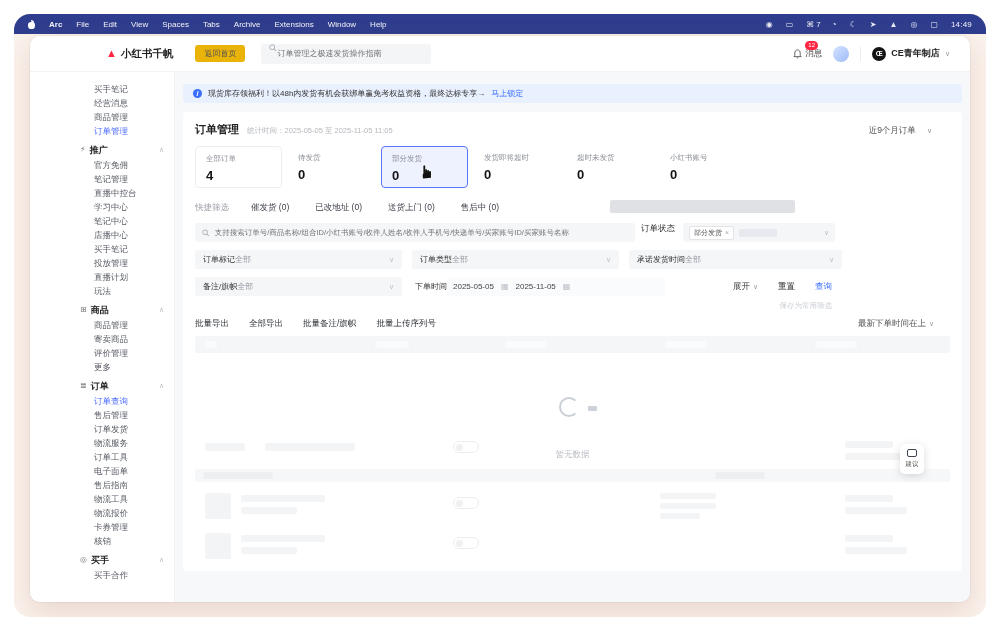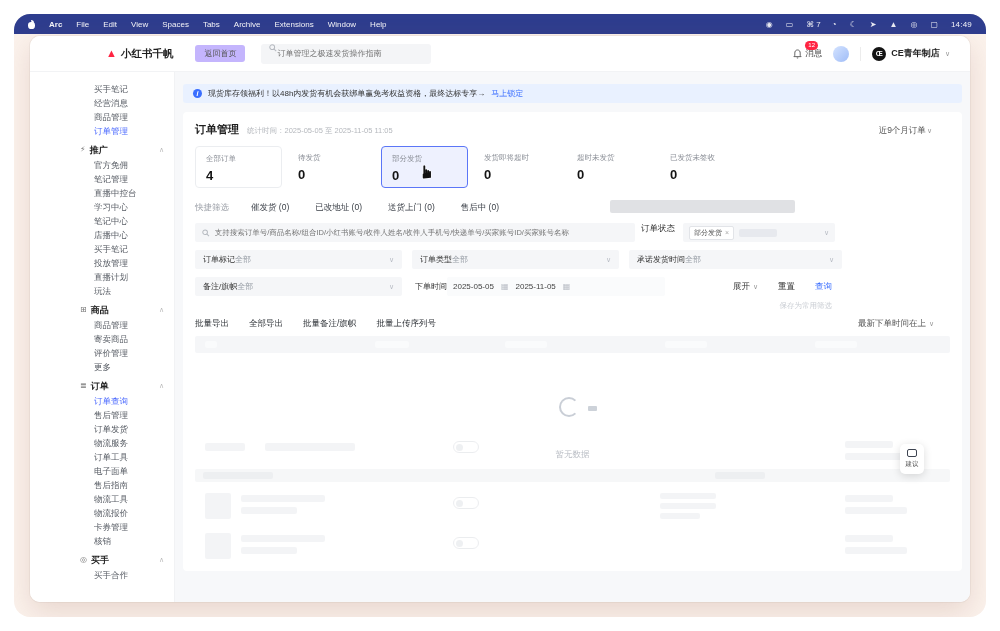--- a/index.html
+++ b/index.html
@@ -19,21 +19,21 @@
   .status-icon{display:flex;align-items:center;gap:2px;opacity:.95}
   .menu-time{font-size:8px;letter-spacing:.2px}
 
   
   .window{position:absolute;left:16px;top:22px;width:940px;height:566px;background:#fff;border-radius:10px;box-shadow:0 10px 28px rgba(150,90,70,.18),0 0 0 1px rgba(0,0,0,.04);overflow:hidden}
 
   .app-header{position:absolute;top:0;left:0;right:0;height:36px;display:flex;align-items:center;padding:0 20px 0 76px;border-bottom:1px solid #f2f3f5;background:#fff;z-index:4}
   .logo{display:flex;align-items:center;gap:4px}
   .logo-mark{color:#ff2442;font-size:11px;line-height:1}
   .logo-text{font-weight:bold;font-size:10.5px;color:#1f1f1f;white-space:nowrap}
-  .back-btn{margin-left:22px;background:#c4b5fd;border-radius:3px;font-size:8px;color:#555;padding:3px 9px;white-space:nowrap;cursor:pointer}
+  .back-btn{margin-left:22px;background:#eab308;border-radius:3px;font-size:8px;color:#555;padding:3px 9px;white-space:nowrap;cursor:pointer}
   .hsearch{margin-left:16px;width:170px;height:20px;background:#f4f5f7;border-radius:3px;display:flex;padding:0 8px;}
   .hsearch input{border:none;background:transparent;outline:none;font-size:8px;color:#333;width:100%}
   .mag{flex:none}
   .header-right{margin-left:auto;display:flex;align-items:center;gap:11px}
   .bell-wrap{position:relative;display:flex;align-items:center;gap:3px;font-size:8.5px;color:#444;cursor:pointer}
   .badge{position:absolute;top:-7px;left:12px;background:#ff2442;color:#fff;font-size:6px;border-radius:7px;padding:1px 3px;line-height:1.2}
   .avatar{width:16px;height:16px;border-radius:50%;background:linear-gradient(135deg,#d4e3ff,#9fbcf7);flex:none}
   .hdivider{width:1px;height:14px;background:#ececec}
   .shop{display:flex;align-items:center;gap:5px;cursor:pointer}
   .shop-logo{width:14px;height:14px;border-radius:50%;background:#141414;color:#fff;font-size:7px;display:flex;align-items:center;justify-content:center;font-weight:bold}
@@ -52,21 +52,21 @@
   .content{position:absolute;top:36px;left:145px;right:0;bottom:0;background:#f7f8fa;overflow:hidden}
   .banner{margin:12px 8px 0;height:19px;background:#e9f1ff;border-radius:3px;display:flex;align-items:center;padding:0 10px;gap:6px;font-size:8px;color:#333;white-space:nowrap;overflow:hidden}
   .info-icon{width:9px;height:9px;border-radius:50%;background:#3a6eff;color:#fff;font-size:7px;font-weight:bold;display:flex;align-items:center;justify-content:center;flex:none;font-style:italic}
   .banner-link{color:#3a6eff;cursor:pointer}
 
   .panel{margin:9px 8px 0;background:#fff;border-radius:4px;padding:10px 12px;position:relative;height:459px}
 
   .title-row{display:flex;align-items:baseline}
   .panel-title{font-size:11px;font-weight:bold;color:#1f1f1f}
   .panel-sub{font-size:7.5px;color:#b5b8bd;margin-left:8px}
-  .range-select{margin-left:auto;margin-right:18px;font-size:8.5px;color:#555;display:flex;align-items:center;gap:1px;cursor:pointer}
+  .range-select{margin-left:auto;margin-right:18px;font-size:8.5px;color:#555;display:flex;align-items:center;gap:11px;cursor:pointer}
 
   .cards-row{display:flex;gap:6px;margin-top:9px;height:42px;position:relative;width:565px}
   .card{width:87px;padding:7px 10px;border-radius:4px;cursor:pointer}
   .card-label{font-size:7.5px;color:#8a8e96;white-space:nowrap}
   .card-value{font-size:13px;font-weight:bold;color:#141414;margin-top:4px}
   .card.boxed{border:1px solid #ebedf0}
   .card.selected{border:1px solid #5b76f7;background:#eef1fe}
   .cursor-hand{position:absolute;left:224px;top:15px;font-size:18px;color:#111;transform:rotate(-90deg);text-shadow:0 0 2px #fff,0 0 2px #fff;z-index:5}
 
   .qf-row{display:flex;align-items:flex-end;gap:22px;margin-top:12px;font-size:8.5px;position:relative;height:14px}
@@ -329,21 +329,21 @@
     <div class="card-label">发货即将超时</div>
     <div class="card-value">0</div>
   </div>
 
   <div class="card">
     <div class="card-label">超时未发货</div>
     <div class="card-value">0</div>
   </div>
 
   <div class="card">
-    <div class="card-label">已发货未签收</div>
+    <div class="card-label">小红书账号</div>
     <div class="card-value">0</div>
   </div>
 </div>
 
           <div class="qf-row">
             <span class="qf-label">快捷筛选</span>
             <span style="display:flex;gap:26px">
   <span class="qf-item">催发货 (0)</span>
 
   <span class="qf-item">已改地址 (0)</span>

